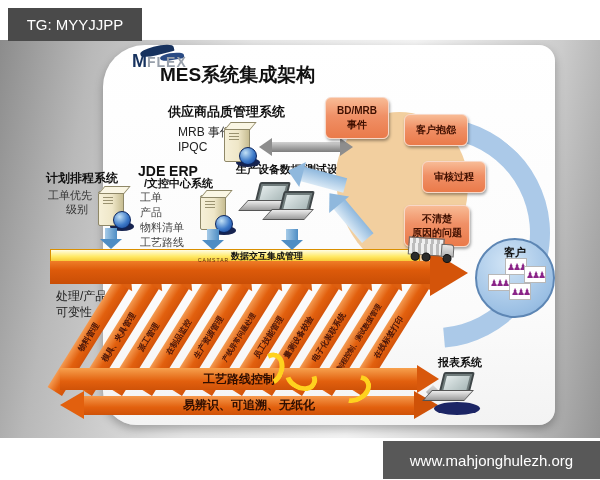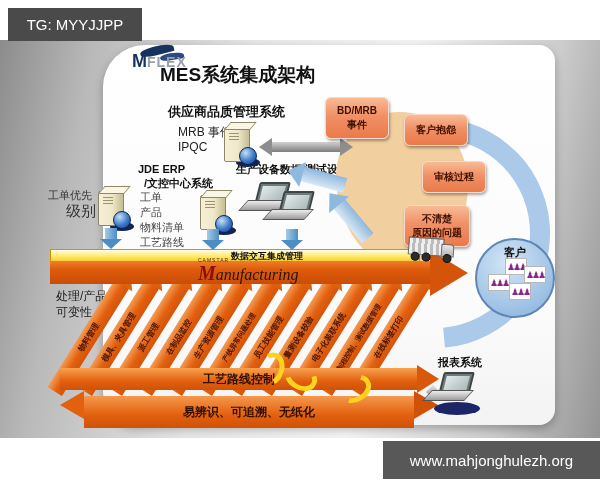--- a/index.html
+++ b/index.html
@@ -27,22 +27,22 @@
   .main-title{left:160px;top:62px;font-size:19px;font-weight:bold;color:#1f3864;white-space:nowrap;}
 
   
   .t-bold{font-weight:bold;color:#111;}
   .supplier-title{left:168px;top:103px;font-size:13px;}
   .supplier-i1{left:178px;top:124px;font-size:12px;color:#222;}
   .supplier-i2{left:178px;top:140px;font-size:12px;color:#222;}
   .equip-title{left:236px;top:162px;font-size:11px;}
   .plan-title{left:46px;top:170px;font-size:12px;}
   .plan-n1{left:48px;top:188px;font-size:11px;color:#333;}
-  .plan-n2{left:66px;top:202px;font-size:15px;color:#333;}
-  .erp-t1{left:138px;top:163px;font-size:11px;}
+  .plan-n2{left:66px;top:202px;font-size:11px;color:#333;}
+  .erp-t1{left:138px;top:163px;font-size:14px;}
   .erp-t2{left:144px;top:176px;font-size:11px;}
   .erp-li{font-size:11px;color:#444;}
   .left-note1{left:56px;top:288px;font-size:12px;color:#222;}
   .left-note2{left:56px;top:304px;font-size:12px;color:#222;}
   .report-title{left:438px;top:355px;font-size:11px;}
 
   
   .server{width:30px;height:40px;z-index:6;}
   .tower{position:absolute;left:2px;top:5px;width:24px;height:33px;
     background:linear-gradient(90deg,#f6f0d8 0%,#efe7c8 55%,#c7bd92 100%);
@@ -139,21 +139,21 @@
   .parrow-label{font-size:8px;font-weight:bold;color:#46150a;white-space:nowrap;}
   .parrow-label.sm{font-size:7px;}
 
   
   .route-bar{left:60px;top:368px;width:358px;height:22px;z-index:4;
     background:linear-gradient(180deg,#f7a14e,#e2600e 60%,#cf5208);
     display:flex;align-items:center;justify-content:center;}
   .route-bar::after{content:'';position:absolute;right:-21px;top:-3px;
     border-top:14px solid transparent;border-bottom:14px solid transparent;border-left:22px solid #d8580c;}
   .bar-label{font-size:12px;font-weight:bold;color:#2f0e00;}
-  .trace-bar{left:84px;top:396px;width:330px;height:32px;z-index:4;
+  .trace-bar{left:84px;top:396px;width:330px;height:19px;z-index:4;
     background:linear-gradient(180deg,#f5994c,#e2600e 60%,#cf5208);
     display:flex;align-items:center;justify-content:center;}
   .trace-bar::before{content:'';position:absolute;left:-24px;top:-5px;
     border-top:14px solid transparent;border-bottom:14px solid transparent;border-right:24px solid #e2600e;}
   .trace-bar::after{content:'';position:absolute;right:-24px;top:-5px;
     border-top:14px solid transparent;border-bottom:14px solid transparent;border-left:24px solid #cf5208;}
 
   .hook{width:16px;height:24px;border:5px solid #ffd21e;border-left-color:transparent;border-bottom-color:transparent;
     border-radius:50%;z-index:8;}
   .hook1{left:258px;top:352px;transform:rotate(20deg);}
@@ -188,20 +188,21 @@
     <div class="vents"></div>
     <div class="globe"></div>
   </div>
 
   <div class="abs harrow">
     <div class="hshaft"></div>
     <div class="hl"></div>
     <div class="hr"></div>
   </div>
 
+  <div class="abs plan-title t-bold">计划排程系统</div>
   <div class="abs plan-n1">工单优先</div>
   <div class="abs plan-n2">级别</div>
   <div class="abs server" style="left:96px;top:186px;">
     <div class="globe-shadow"></div>
     <div class="tower"></div>
     <div class="vents"></div>
     <div class="globe"></div>
   </div>
 
   <div class="abs erp-t1 t-bold">JDE ERP</div>
@@ -277,21 +278,20 @@
     <div class="ppl" style="left:32px;top:43px;">♟♟♟</div>
   </div>
 
   <div class="abs int-bar">
     <span class="int-label">数据交互集成管理</span>
   </div>
   <div class="abs man-bar"></div>
   <div class="abs man-head"></div>
   <div class="abs man-text">
     <span class="man-brand">CAMSTAR</span>
-    <span class="man-word"><span class="man-m">M</span><span>anufacturing</span></span>
   </div>
 
   <div class="abs left-note1">处理/产品</div>
   <div class="abs left-note2">可变性</div>
 
   <div class="abs parrow" style="left:62px;">
       <span class="parrow-label">物料管理</span>
     </div>
   <div class="abs parrow" style="left:92px;">
       <span class="parrow-label">模具、夹具管理</span>

